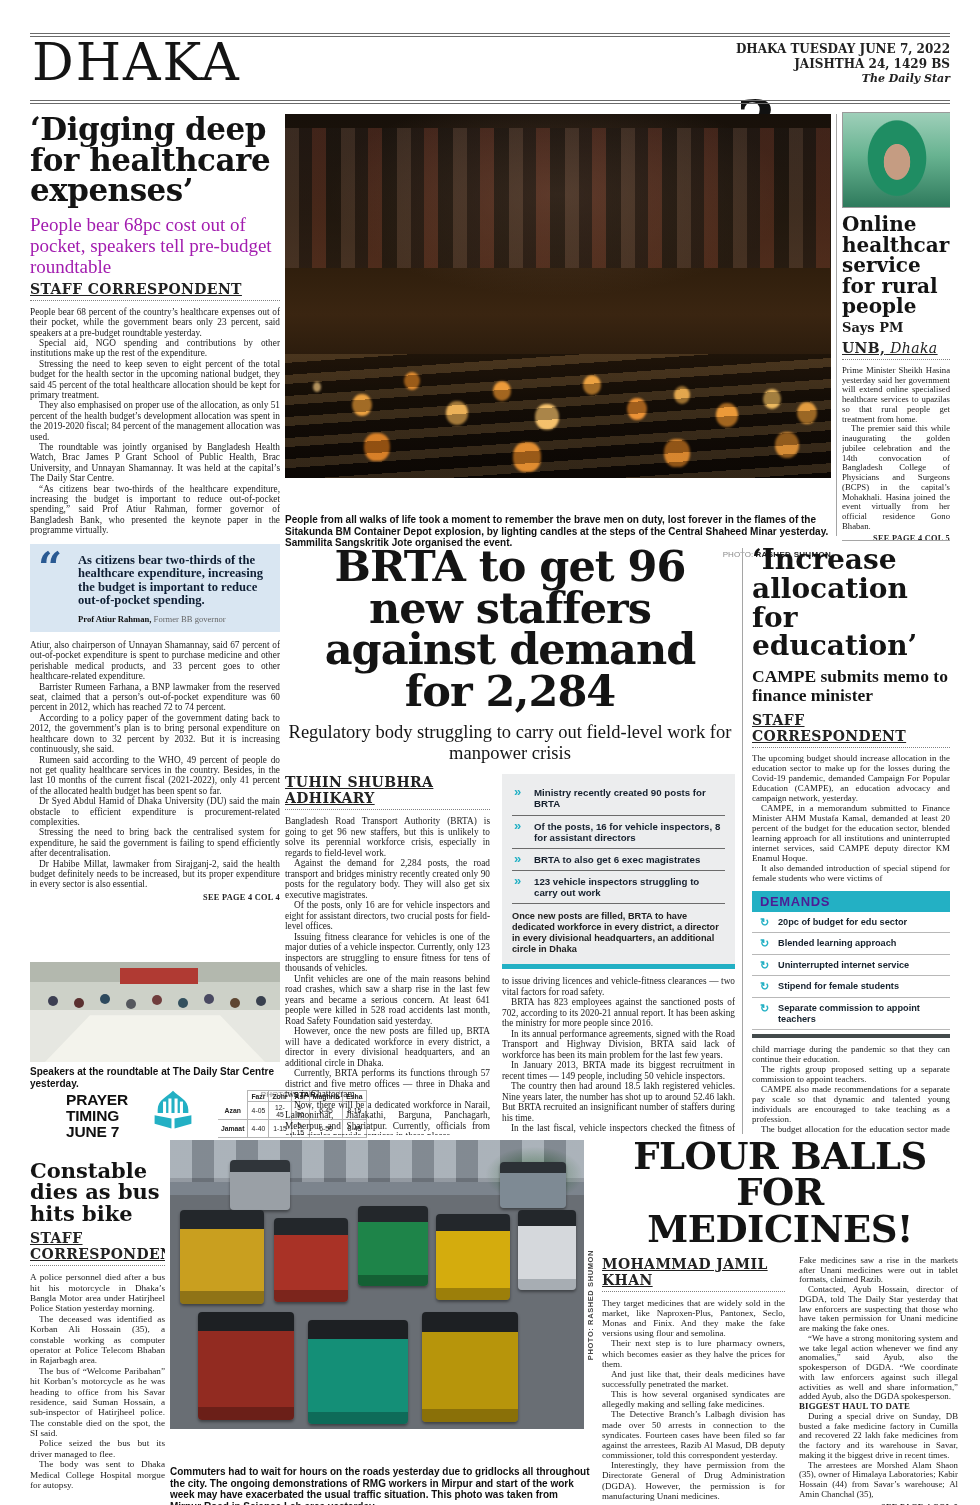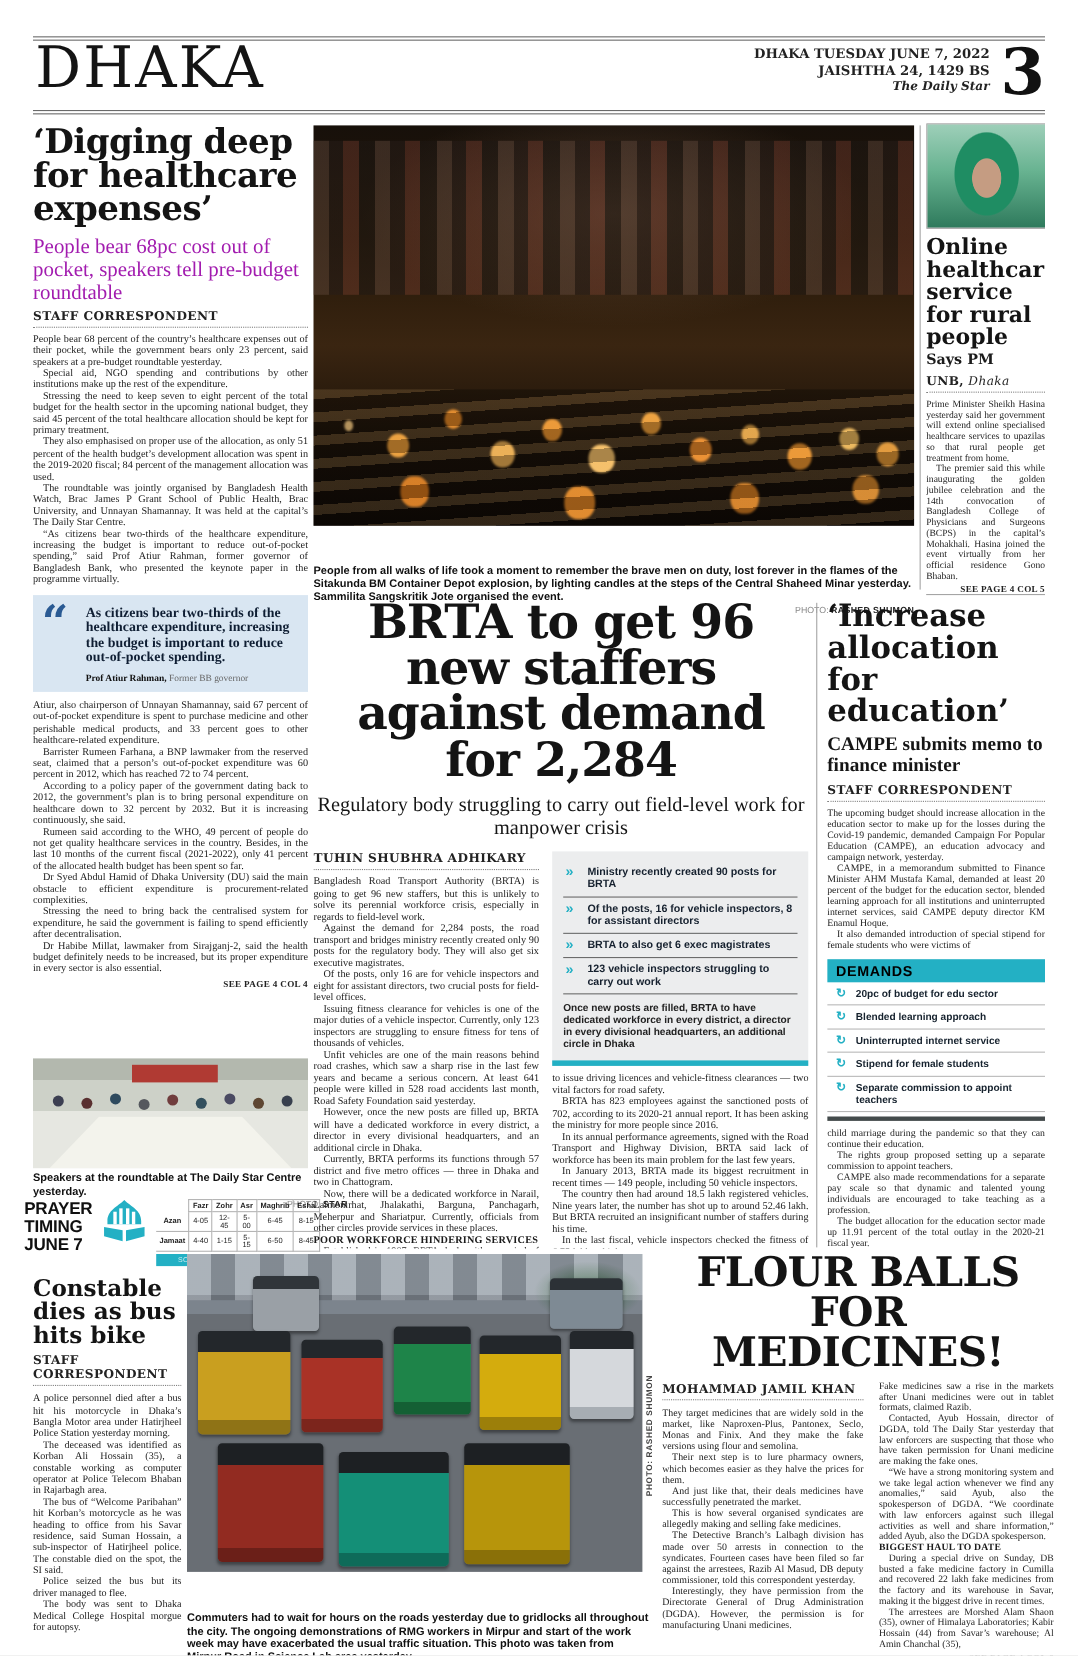--- a/index.html
+++ b/index.html
@@ -3,30 +3,30 @@
 <meta charset="utf-8">
 <style>
   html,body{margin:0;padding:0;background:#e8e8e8;}
   .page{position:relative;width:980px;height:1505px;background:#ffffff;margin:0 auto;
         overflow:hidden;font-family:"Liberation Serif",serif;color:#1b1b1b;}
   
   .hdr-rule{position:absolute;left:30px;width:920px;height:2px;border-top:1px solid #6a6a6a;border-bottom:1px solid #6a6a6a;}
   .hdr-rule.top{top:33px}.hdr-rule.bottom{top:100px}
   .section-title{position:absolute;left:32px;top:36px;font-family:"DejaVu Serif",serif;
         font-size:52px;line-height:1;font-weight:400;letter-spacing:2px;color:#141414;}
-  .hdr-right{position:absolute;right:30px;top:38px;display:flex;gap:10px;align-items:flex-start;}
+  .hdr-right{position:absolute;right:30px;top:38px;display:flex;gap:10px;align-items:flex-start;flex-direction:column;}
   .hdr-info{text-align:right;padding-top:4px;}
   .hdr-date{font-family:"DejaVu Serif",serif;font-weight:700;font-size:12px;line-height:1.25;color:#222;}
   .hdr-paper{font-family:"DejaVu Serif",serif;font-style:italic;font-weight:700;font-size:11px;color:#222;}
   .hdr-page{font-family:"DejaVu Serif",serif;font-size:58px;line-height:.95;font-weight:700;color:#111;}
   
   .abs{position:absolute;overflow:hidden;}
   .h-display{font-family:"DejaVu Serif",serif;font-weight:700;color:#141414;}
-  .byline{font-family:"DejaVu Serif",serif;font-weight:700;font-size:11px;letter-spacing:.4px;
-        color:#222;border-bottom:1px dotted #808080;padding-bottom:3px;margin-bottom:6px;}
+  .byline{font-family:"DejaVu Serif",serif;font-weight:700;font-size:14px;letter-spacing:.4px;
+        color:#222;border-bottom:1px dotted #808080;padding-bottom:3px;margin-bottom:6px;text-decoration:underline;}
   .body p{margin:0;text-align:justify;}
   .body p + p{text-indent:9px;}
   .body .subhead2{font-weight:700;text-indent:0;letter-spacing:.2px;}
   .see{font-family:"Liberation Serif",serif;font-weight:700;font-size:8.3px;text-align:right;
         letter-spacing:.3px;margin-top:3px;color:#222;}
   .caption{font-family:"Liberation Sans",sans-serif;font-weight:700;font-size:10px;line-height:1.16;color:#101010;margin-top:32px;}
   .credit-line{font-family:"Liberation Sans",sans-serif;text-align:right;font-size:8px;margin-top:1px;}
   .credit-label{color:#8a8a8a;font-weight:400;}
   .credit-name{color:#222;font-weight:700;letter-spacing:.3px;}
   .vrule{position:absolute;width:1px;background:#a5a5a5;}
@@ -44,21 +44,21 @@
   .pq-title{color:#666;}
   
   #roundtable{left:30px;top:962px;width:286px;height:146px;}
   .photo-roundtable{position:relative;width:250px;height:100px;background:linear-gradient(180deg,#b3b8ae 0 20%,#cdd1c8 20% 48%,#e6e7e1 48% 100%);overflow:hidden;}
   .photo-roundtable::before{content:"";position:absolute;left:90px;top:6px;width:78px;height:16px;background:#b03a33;}
   .photo-roundtable::after{content:"";position:absolute;left:0;bottom:0;width:100%;height:52px;
         background:#f3f3ec;clip-path:polygon(6% 100%,24% 10%,76% 10%,94% 100%);}
   .rt-people{position:absolute;left:18px;top:34px;width:10px;height:10px;border-radius:50%;background:#3c3f52;z-index:2;
         box-shadow:26px 2px 0 #5a3030,52px -2px 0 #2e4a5e,78px 3px 0 #55585e,104px -1px 0 #703d3d,130px 2px 0 #33505e,156px -2px 0 #4a4a62,182px 2px 0 #5e4632,208px 0 0 #38404e;}
   
-  #prayer{left:16px;top:1090px;width:250px;height:72px;display:flex;align-items:flex-start;gap:6px;overflow:visible;}
+  #prayer{left:44px;top:1090px;width:250px;height:72px;display:flex;align-items:flex-start;gap:22px;overflow:visible;}
   .prayer-bar{width:4px;height:62px;background:#4d4d4d;}
   .prayer-title{font-family:"Liberation Sans",sans-serif;font-weight:700;font-size:15.5px;line-height:1.02;color:#101010;letter-spacing:-.2px;padding-top:2px;}
   .prayer-table{border-collapse:collapse;font-family:"Liberation Sans",sans-serif;color:#222;}
   .prayer-table th,.prayer-table td{border:1px solid #b5b5b5;font-size:6.8px;padding:1.5px 3px;text-align:center;}
   .prayer-table th{font-weight:700;}
   .prayer-table .rowlab{border-left:none;border-top:none;background:#fff;font-weight:700;}
   .prayer-table tr:first-child th:first-child{border:none;}
   .prayer-src{margin-top:2px;background:#23b0c4;color:#fff;font-family:"Liberation Sans",sans-serif;
         font-size:6.4px;font-weight:700;text-align:center;padding:2px 0;letter-spacing:.3px;}
   .prayer-src .src-label{opacity:.75;font-weight:400;}
@@ -107,21 +107,21 @@
   .fact::before{content:"»";position:absolute;left:2px;top:3px;color:#23b0c4;font-size:13px;font-weight:700;}
   .facts-note{padding:7px 0 9px 0;font-family:"Liberation Sans",sans-serif;font-weight:700;
      font-size:9.2px;line-height:1.2;color:#222;}
   
   #vr2{left:742px;top:548px;height:586px;}
   #edu{left:752px;top:546px;width:198px;height:589px;}
   #edu .h1{font-size:28px;line-height:1.03;margin-bottom:6px;}
   #edu .sub{font-size:17.5px;line-height:1.08;font-weight:700;margin-bottom:7px;color:#151515;}
   #edu .body{font-size:8.9px;line-height:1.12;}
   .demands{margin:7px 0;border-bottom:4px solid #444b4c;padding-bottom:4px;}
-  .demands-head{background:#23b0c4;color:#000000;font-family:"Liberation Sans",sans-serif;
+  .demands-head{background:#23b0c4;color:#4c1d95;font-family:"Liberation Sans",sans-serif;
      font-weight:700;font-size:13px;padding:3px 8px;letter-spacing:.6px;}
   .demand{position:relative;padding:5px 2px 5px 26px;border-bottom:1px solid #b8b8b8;
      font-family:"Liberation Sans",sans-serif;font-weight:700;font-size:9.2px;line-height:1.15;color:#16222e;}
   .demand::before{content:"↻";position:absolute;left:8px;top:4px;color:#23b0c4;font-size:11px;font-weight:700;}
   
   #constable{left:30px;top:1160px;width:135px;height:345px;}
   #constable .h1{font-size:21px;line-height:1.02;margin-bottom:6px;}
   #constable .body{font-size:9.2px;line-height:1.13;}
   
   #traffic-photo{left:170px;top:1140px;width:414px;height:289px;overflow:hidden;

